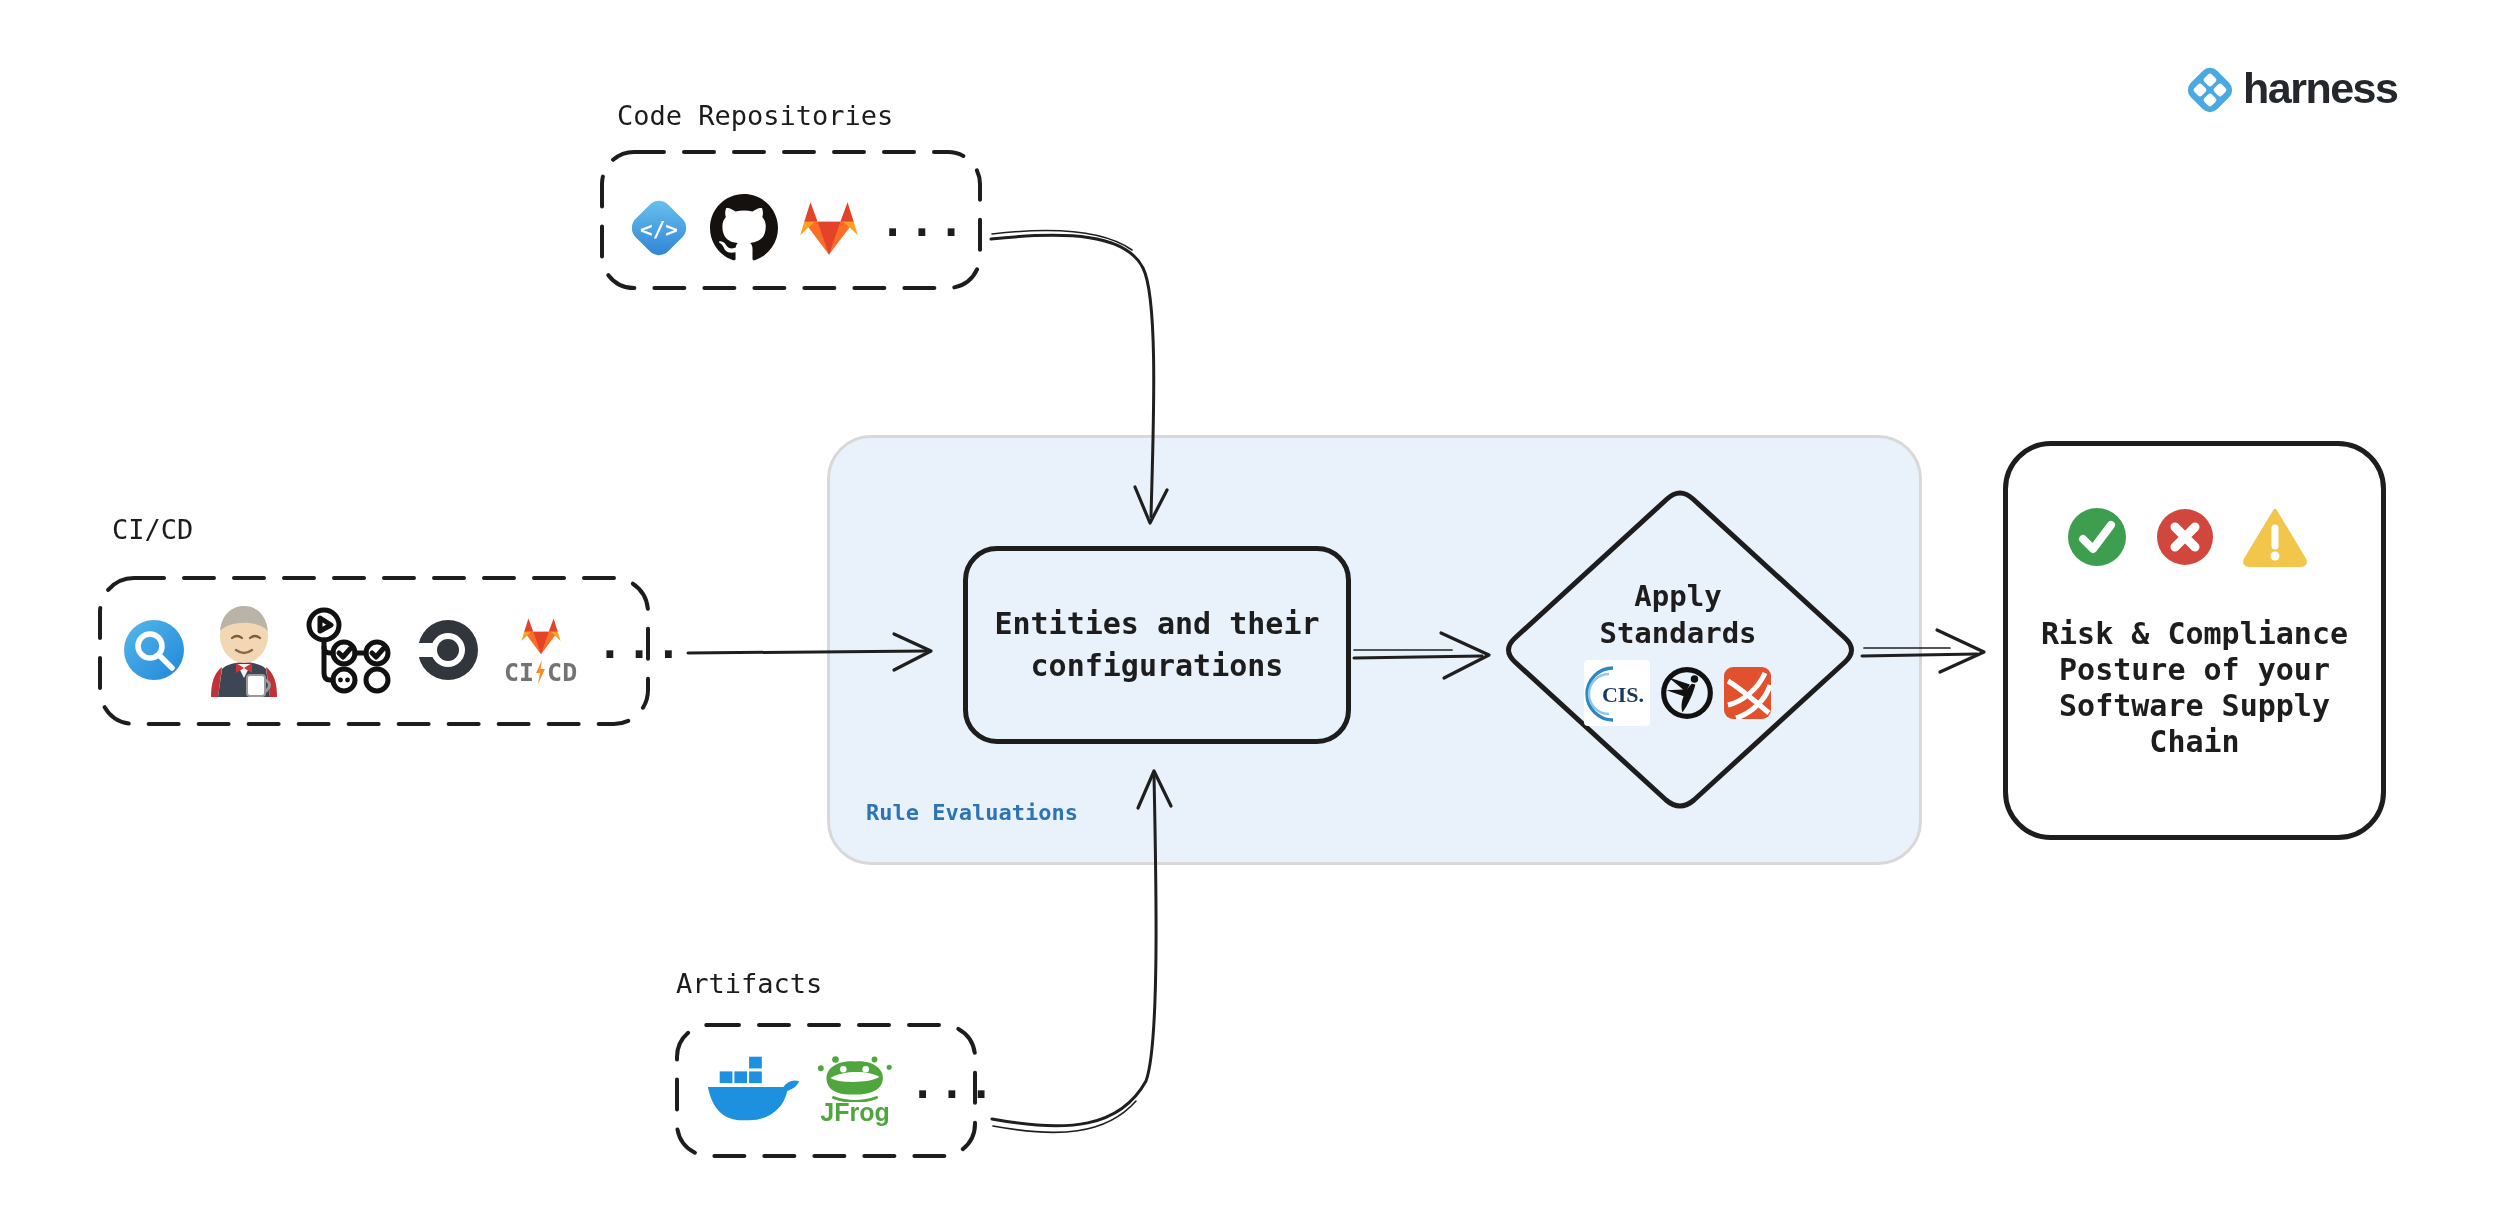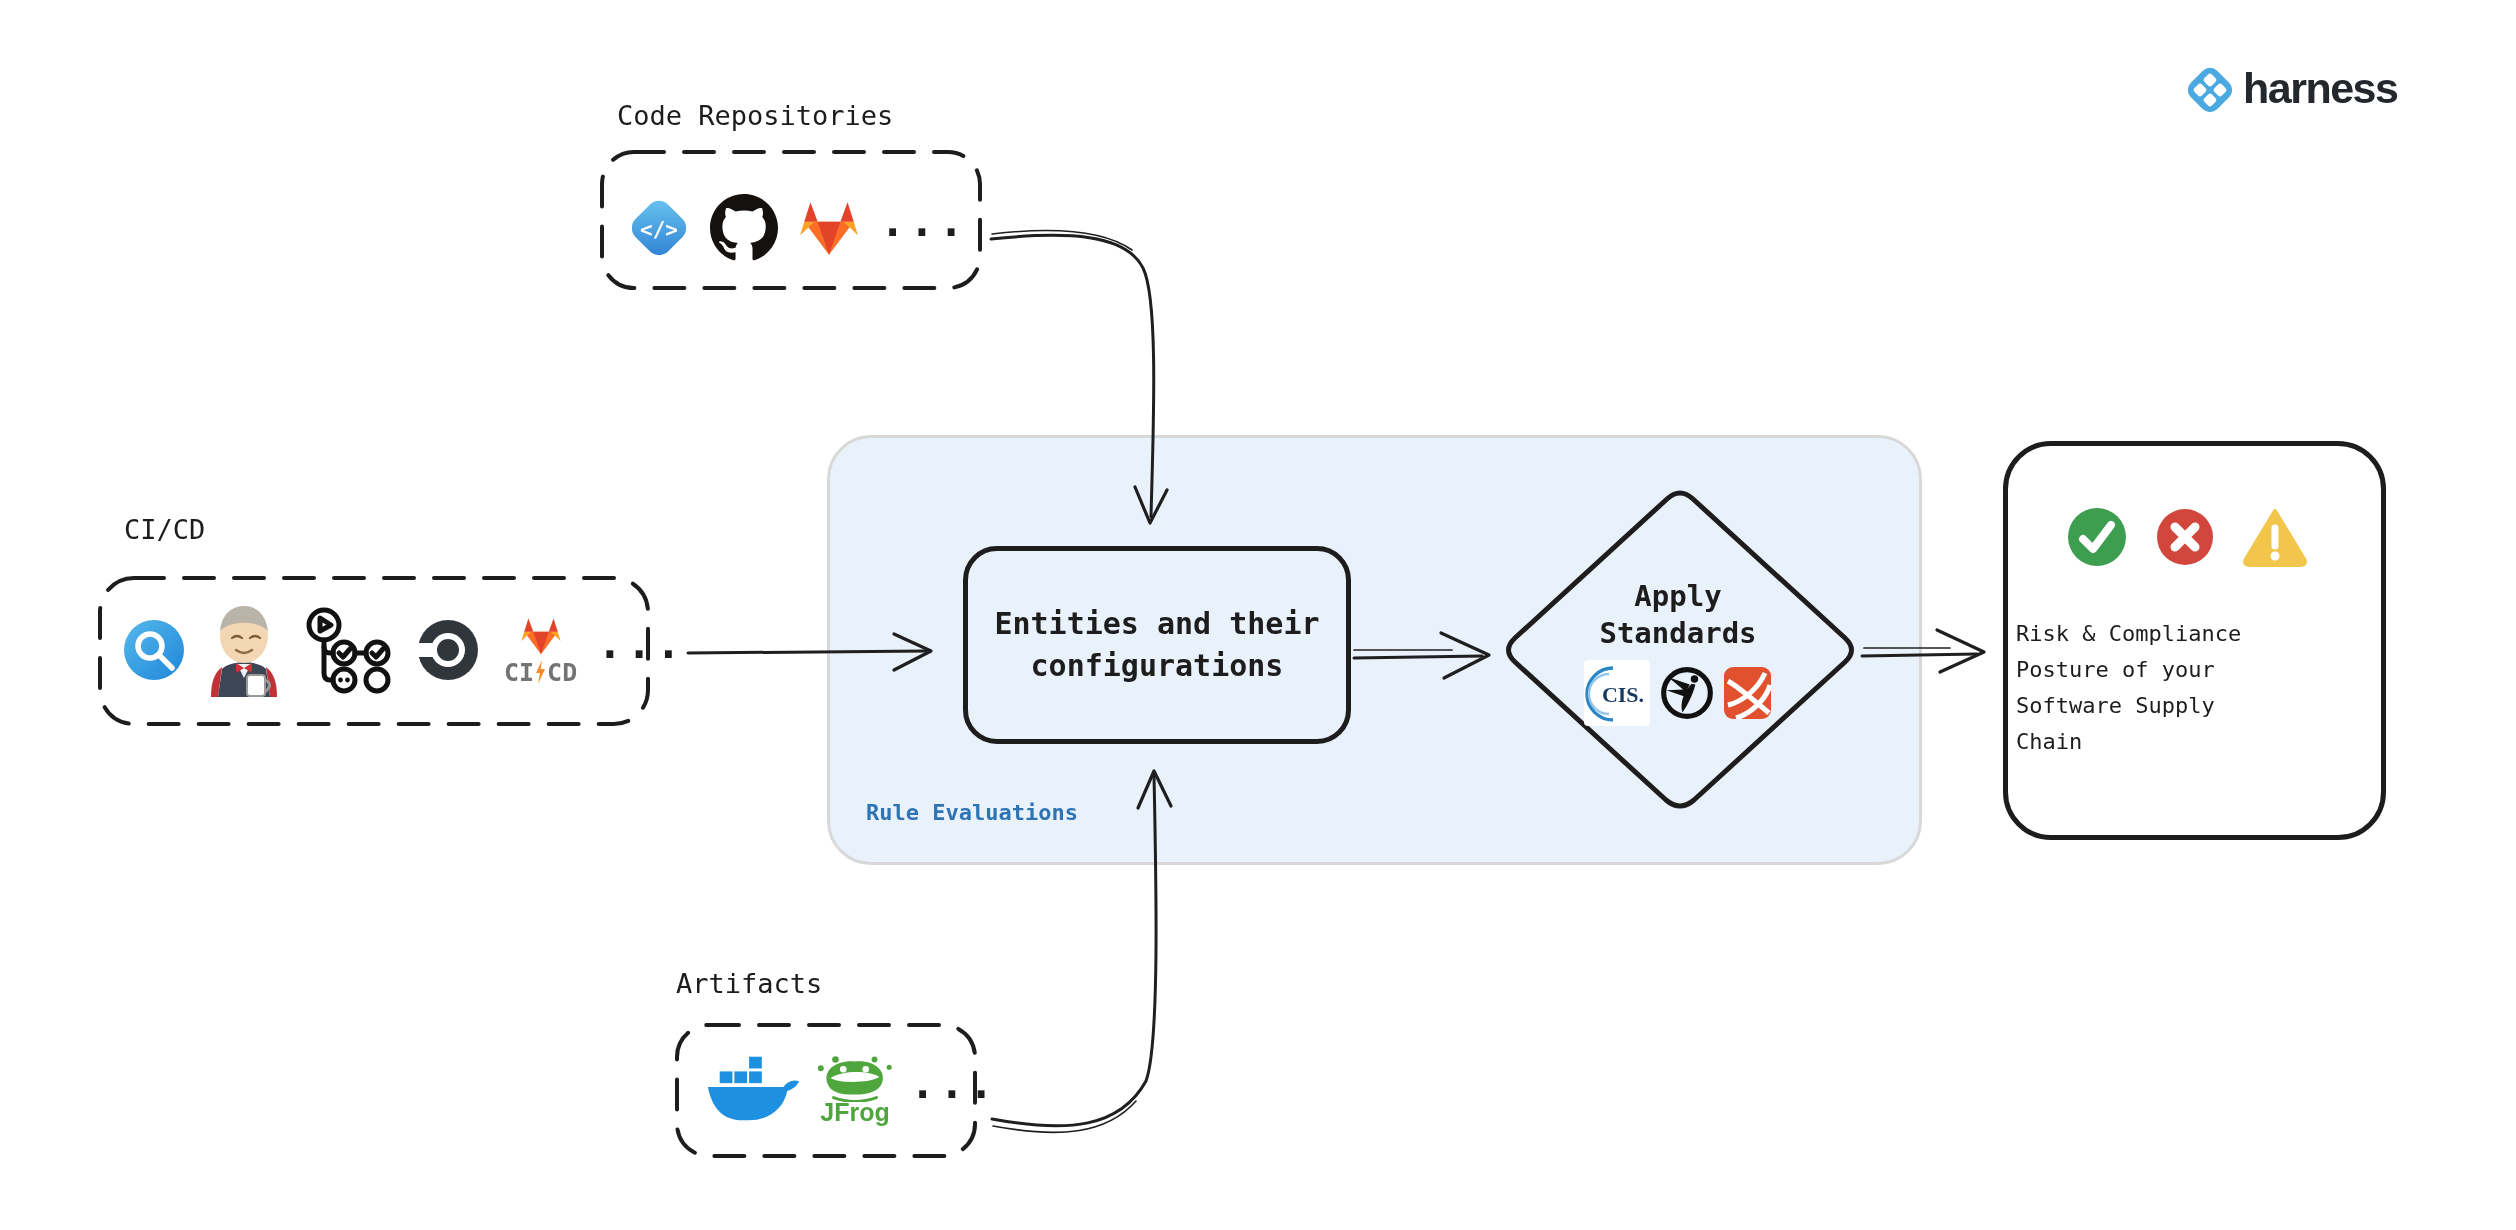--- a/index.html
+++ b/index.html
@@ -26,22 +26,22 @@
     left:1548px;top:578px;width:260px;text-align:center;
     font-size:29px;font-weight:700;line-height:37px;
   }
   .diamond-icons{left:1584px;top:660px;display:flex;align-items:center;gap:9px;}
   .result-box{
     left:2003px;top:441px;width:383px;height:399px;box-sizing:border-box;
     border:5px solid #1d1d1d;border-radius:48px;background:#ffffff;
   }
   .result-icons{left:2066px;top:506px;display:flex;align-items:center;gap:27px;}
   .result-text{
-    left:2016px;top:616px;width:357px;text-align:left;
-    font-size:22px;font-weight:400;line-height:36px;
+    left:2016px;top:616px;width:357px;text-align:center;
+    font-size:30px;font-weight:700;line-height:36px;
   }
   .result-text div{white-space:nowrap;}
   .brand{left:2184px;top:64px;display:flex;align-items:center;gap:7px;}
   .brand-name{
     font-family:"Liberation Sans",sans-serif;font-weight:700;font-size:43px;
     color:#24282c;letter-spacing:-1.5px;line-height:1;transform:translateY(-2px);
   }
   .gl-cicd{display:flex;flex-direction:column;align-items:center;gap:2px;}
   .gl-cicd-text{display:flex;align-items:flex-end;font-size:25px;font-weight:700;color:#737373;line-height:1;}
   .jfrog-wrap{display:flex;flex-direction:column;align-items:center;}
@@ -126,21 +126,21 @@
     <span>
       <svg width="66" height="64" viewBox="0 0 64 60">
         <path fill="#fc6d26" d="M32 56 L8 24 H56 Z"></path>
         <path fill="#fca326" d="M8 24 L4 37 L18 24 Z M56 24 L60 37 L46 24 Z"></path>
         <path fill="#e24329" d="M8 24 L14 5 L21 24 Z M56 24 L50 5 L43 24 Z M32 56 L21 24 H43 Z"></path>
       </svg>
     </span>
     <span class="dots">...</span>
   </div>
 
-  <div class="abs group-label" style="left:112px;top:514px;margin-left:12px;">CI/CD</div>
+  <div class="abs group-label" style="left:112px;top:514px;">CI/CD</div>
 
   <div class="abs icon-row" style="left:122px;top:600px;gap:20px;height:100px;">
     <span>
       <svg width="64" height="64" viewBox="0 0 64 64">
         <defs>
             <linearGradient id="gradCi" x1="0" y1="0" x2="1" y2="1">
           <stop offset="0" stop-color="#55b8ec"></stop>
               <stop offset="1" stop-color="#1f86d8"></stop>
         </linearGradient>
           </defs>

